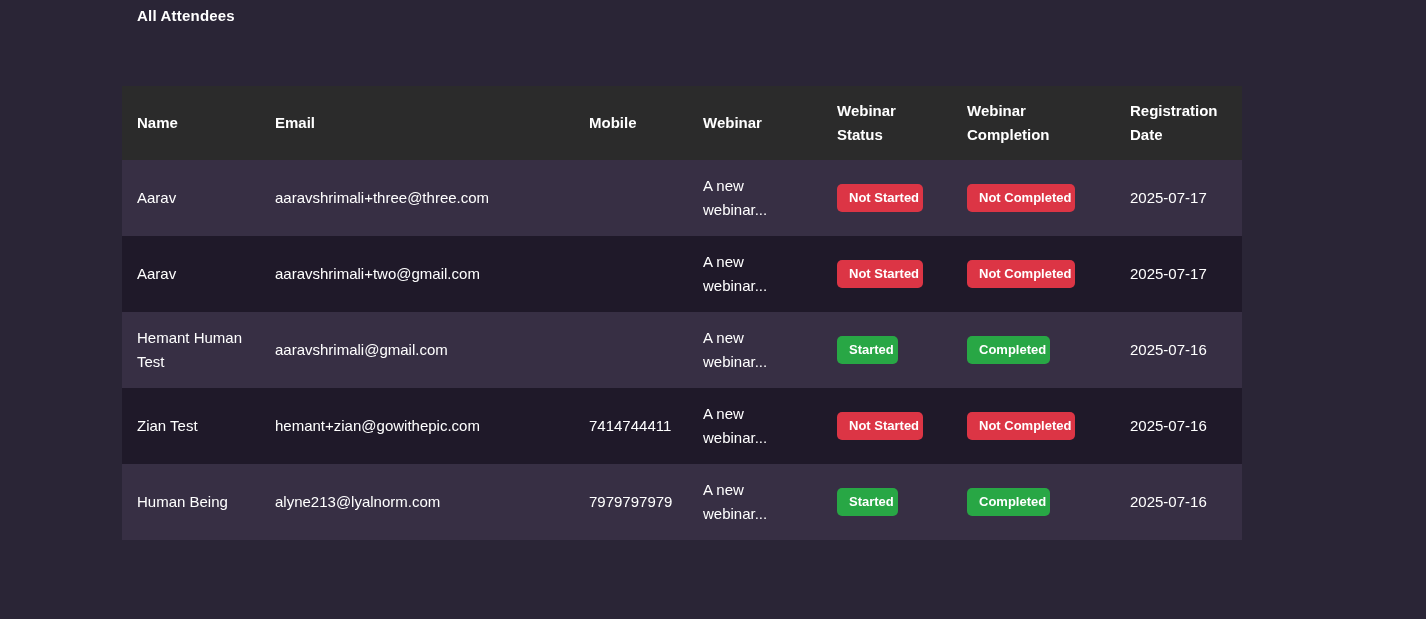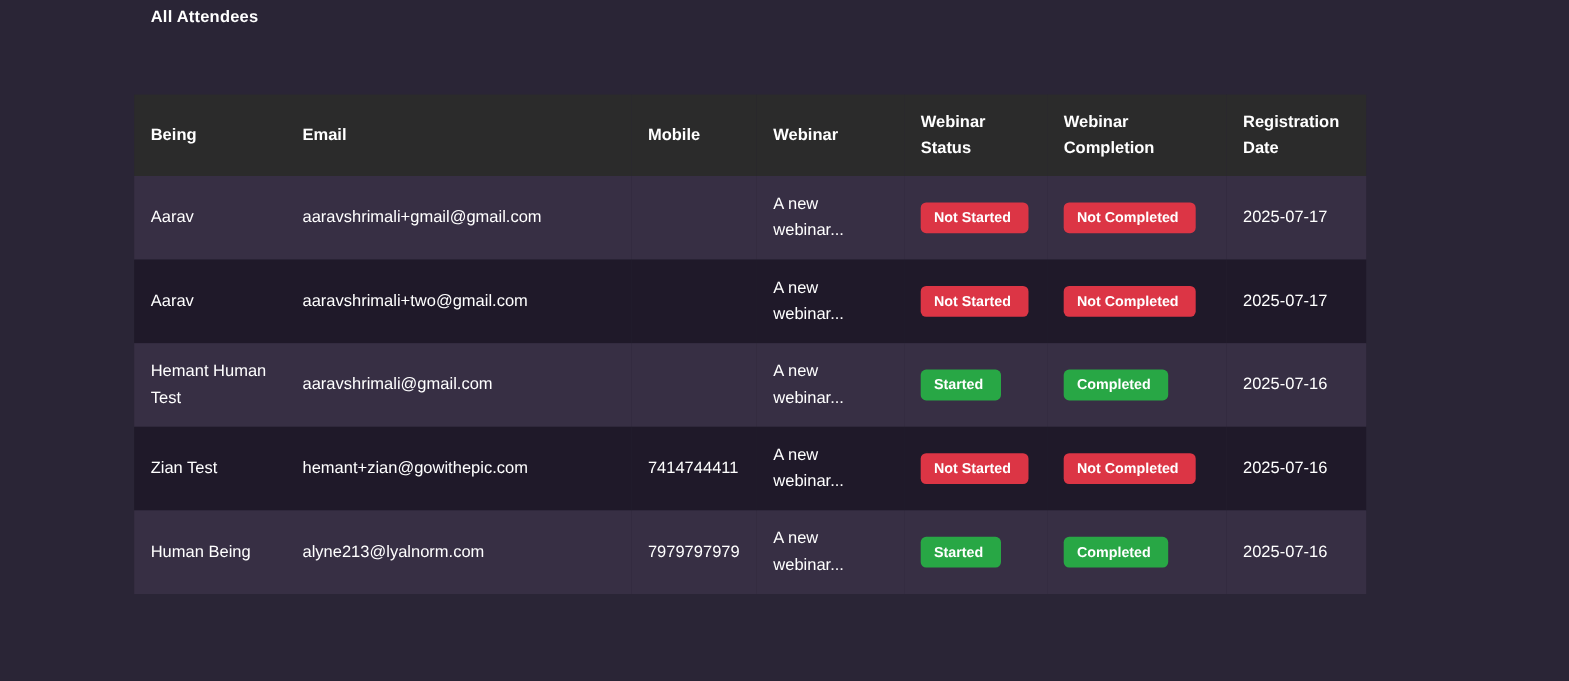--- a/index.html
+++ b/index.html
@@ -53,21 +53,21 @@
   tbody td {
     font-size: 15px;
     color: #ffffff;
     vertical-align: middle;
     padding: 10px 15px;
     line-height: 1.6;
     overflow-wrap: break-word;
   }
   .badge {
     display: inline-block;
-    padding: 5px 16px 6px 12px;
+    padding: 5px 4px 6px 12px;
     border-radius: 5px;
     font-size: 13px;
     font-weight: 700;
     color: #ffffff;
     white-space: nowrap;
     line-height: 1.35;
   }
   .badge-danger  { background: #dc3545; }
   .badge-success { background: #28a745; text-align: center; }
 </style>
@@ -82,33 +82,33 @@
       <col class="c-name">
         <col class="c-email">
         <col class="c-mobile">
         <col class="c-webinar">
       <col class="c-status">
         <col class="c-comp">
         <col class="c-date">
     </colgroup>
     <thead>
       <tr>
-        <th>Being</th>
+        <th>Name</th>
         <th>Email</th>
         <th>Mobile</th>
         <th>Webinar</th>
         <th>Webinar Status</th>
         <th>Webinar Completion</th>
         <th>Registration Date</th>
       </tr>
     </thead>
     <tbody>
       <tr>
         <td>Aarav</td>
-        <td>aaravshrimali+gmail@gmail.com</td>
+        <td>aaravshrimali+three@three.com</td>
         <td></td>
         <td>A new webinar...</td>
         <td><span class="badge badge-danger">Not Started</span></td>
         <td><span class="badge badge-danger">Not Completed</span></td>
         <td>2025-07-17</td>
       </tr>
       <tr>
         <td>Aarav</td>
         <td>aaravshrimali+two@gmail.com</td>
         <td></td>

